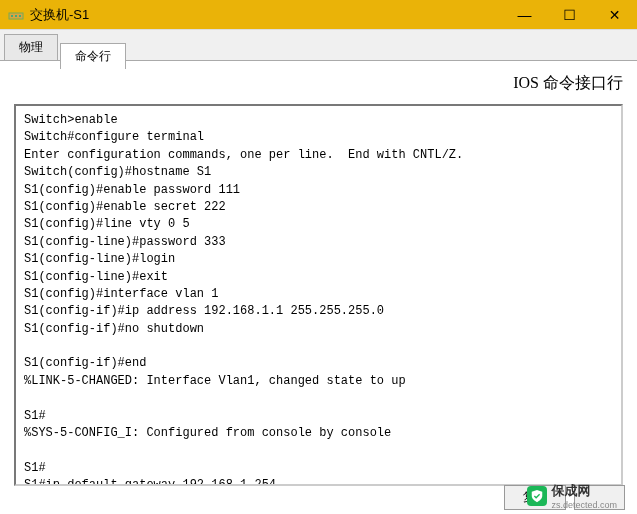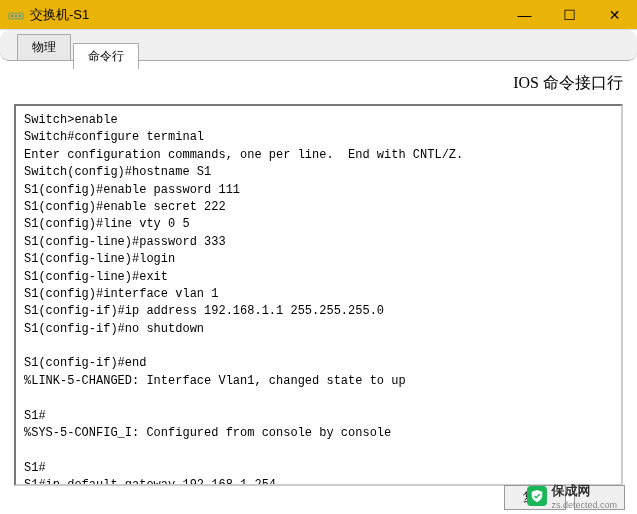--- a/index.html
+++ b/index.html
@@ -2,21 +2,21 @@
 <html><head>
   <meta charset="utf-8">
   <style>
     * { margin: 0; padding: 0; box-sizing: border-box; }
     body { font-family: "Microsoft YaHei", Arial, sans-serif; font-size: 12px; background: #fff; width: 637px; height: 514px; overflow: hidden; position: relative; }
     .titlebar { height: 30px; display: flex; align-items: center; padding: 0 0 0 8px; background: #eab308; border-bottom: 1px solid #ddd; }
     .titlebar-icon { width: 16px; height: 16px; margin-right: 6px; }
     .titlebar-title { flex: 1; font-size: 13px; color: #000; }
     .titlebar-controls { display: flex; }
     .titlebar-btn { width: 45px; height: 30px; display: flex; align-items: center; justify-content: center; font-size: 14px; color: #000; }
-    .tabs { display: flex; border-bottom: 1px solid #aaa; background: #f0f0f0; padding: 4px 4px 0 17px; border-radius: 9px; }
+    .tabs { display: flex; border-bottom: 1px solid #aaa; background: #f0f0f0; padding: 4px 4px 0 4px; }
     .tab { padding: 4px 14px; font-size: 12px; border: 1px solid #aaa; border-bottom: none; margin-right: 2px; background: #e8e8e8; cursor: pointer; }
     .tab.active { background: #fff; position: relative; top: 9px; }
     .content { padding: 12px 14px; }
     .cli-title { text-align: right; font-size: 16px; margin-bottom: 10px; font-family: "SimSun", serif; }
     .terminal-wrap { position: relative; }
     .terminal { border: 2px inset #ccc; background: #fff; padding: 6px 8px; font-family: "Courier New", monospace; font-size: 12px; line-height: 1.45; height: 382px; overflow-y: auto; white-space: pre-wrap; }
     .footer { position: absolute; bottom: 4px; right: 12px; display: flex; gap: 8px; }
     .footer-btn { padding: 3px 18px; border: 1px solid #999; background: #f0f0f0; font-size: 12px; }
     .watermark { position: absolute; bottom: 4px; right: 20px; display: flex; align-items: center; gap: 4px; font-size: 13px; color: #333; z-index: 10; }
     .watermark-icon { width: 20px; height: 20px; background: #1bb757; border-radius: 4px; display: flex; align-items: center; justify-content: center; }

